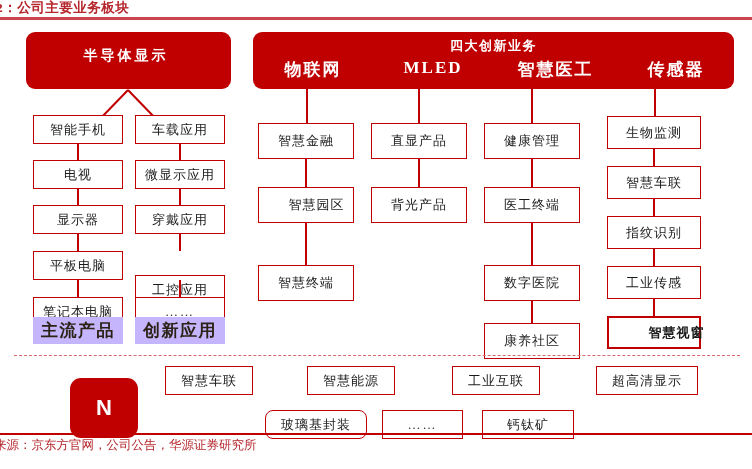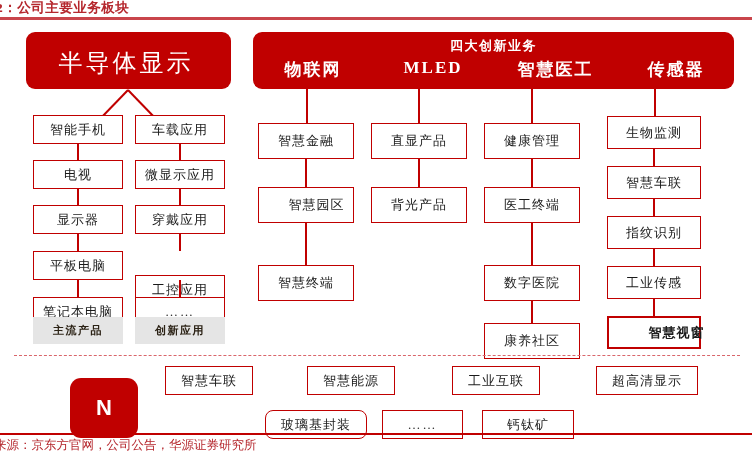--- a/index.html
+++ b/index.html
@@ -26,21 +26,21 @@
   #canvas{ position:absolute; left:0; top:20px; width:752px; height:428px; }
 
   
   .redblock{
     position:absolute; background:#C00000; border-radius:9px;
     color:#fff; text-align:center;
   }
   #blk-semi{ left:26px; top:12px; width:205px; height:57px; }
   #blk-semi .bt{
     position:absolute; left:0; right:5px; top:15px;
-    font-size:24px; font-weight:normal; letter-spacing:3px;
+    font-size:14px; font-weight:bold; letter-spacing:3px;
   }
   #blk-innov{ left:253px; top:12px; width:481px; height:57px; }
   #blk-innov .sub{
     position:absolute; left:0; right:0; top:5px;
     font-size:13px; font-weight:bold; letter-spacing:1.5px;
   }
   .pillar{
     position:absolute; top:26px; font-size:17px; font-weight:bold;
     text-align:center; letter-spacing:2px; color:#fff;
   }
@@ -57,23 +57,23 @@
     display:flex; align-items:center; justify-content:center;
     font-size:13px; color:#1a1a1a; letter-spacing:1px;
     white-space:nowrap;
     font-family:"Liberation Serif","DejaVu Serif",serif;
   }
   .node.thick{ border-width:2.6px; font-weight:bold;padding-left:45px; }
   .node.dots{ letter-spacing:2px; color:#333; }
 
   
   .gold{
-    position:absolute; background:#e5e5e5;
+    position:absolute; background:#c4b5fd;
     display:flex; align-items:center; justify-content:center;
-    font-size:11px; font-weight:bold; color:#2b2215; letter-spacing:1.5px;
+    font-size:17px; font-weight:bold; color:#2b2215; letter-spacing:1.5px;
     white-space:nowrap;
   }
 
   
   #dashrule{
     position:absolute; left:14px; top:335px; width:726px;
     border-top:1.6px dashed #D9666B;
   }
 
   

